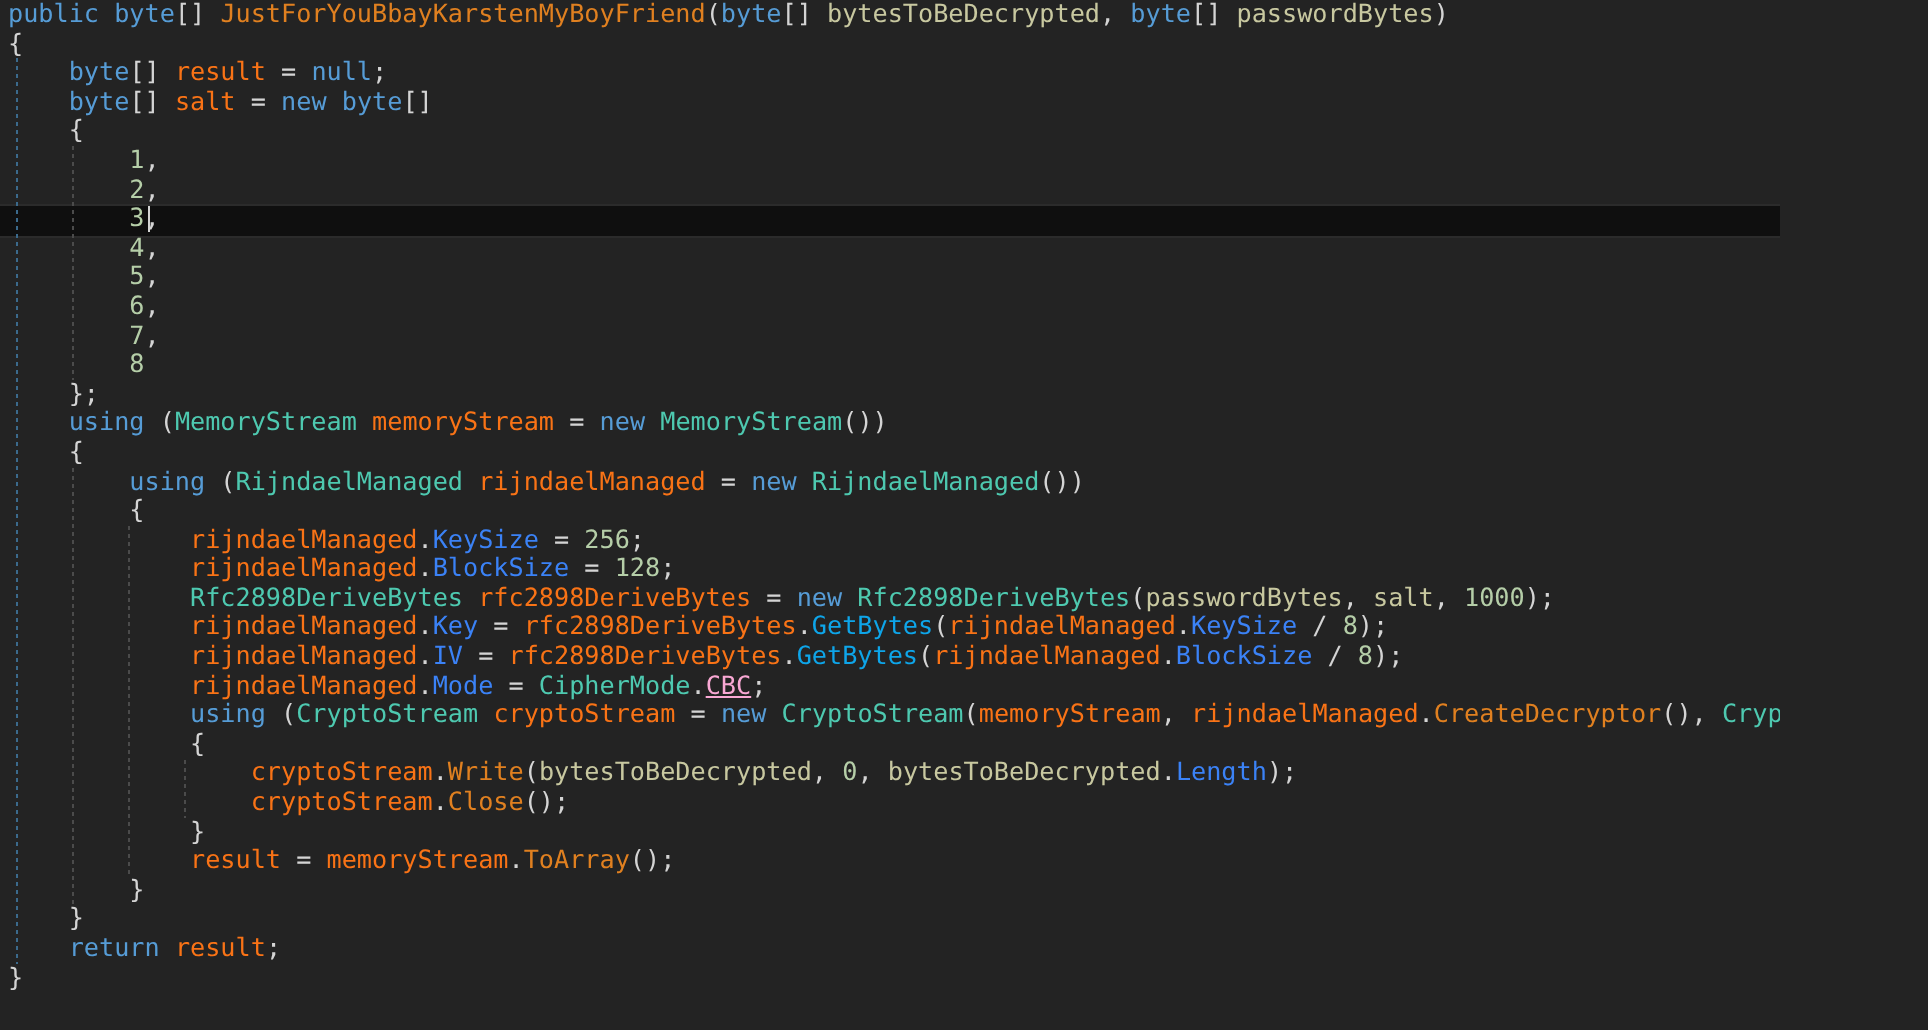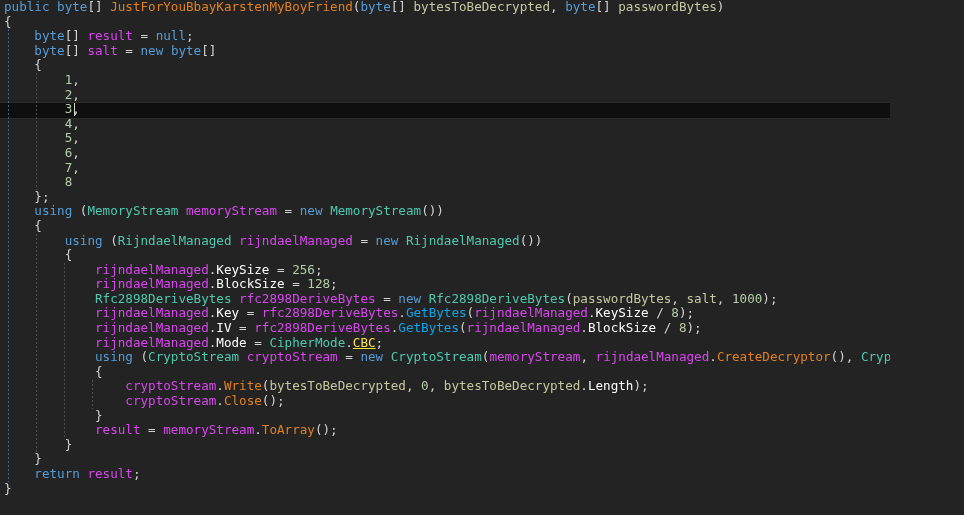--- a/index.html
+++ b/index.html
@@ -70,24 +70,24 @@
     height: 14.6px;
     padding-left: 4px;
     white-space: pre;
   }
 
   
   .kw   { color: #569cd6; }  
   .typ  { color: #4ec9b0; }  
   .mth  { color: #0ea5e9; }  
   .par  { color: #c8c8a0; }  
-  .prp  { color: #ffffff; }  
+  .prp  { color: #3b82f6; }  
   .num  { color: #b5cea8; }  
-  .enm  { color: #fde047; text-decoration: underline; }  
-  .idn  { color: #d946ef; }  
+  .enm  { color: #f9a8d4; text-decoration: underline; }  
+  .idn  { color: #f97316; }  
   .pun  { color: #d4d4d4; }  
   .mname{ color: #e08020; }  
   .brc  { color: #d4d4d4; }
 
   
   #caret {
     position: absolute;
     width: 1px;
     background: #d4d4d4;
     z-index: 3;

